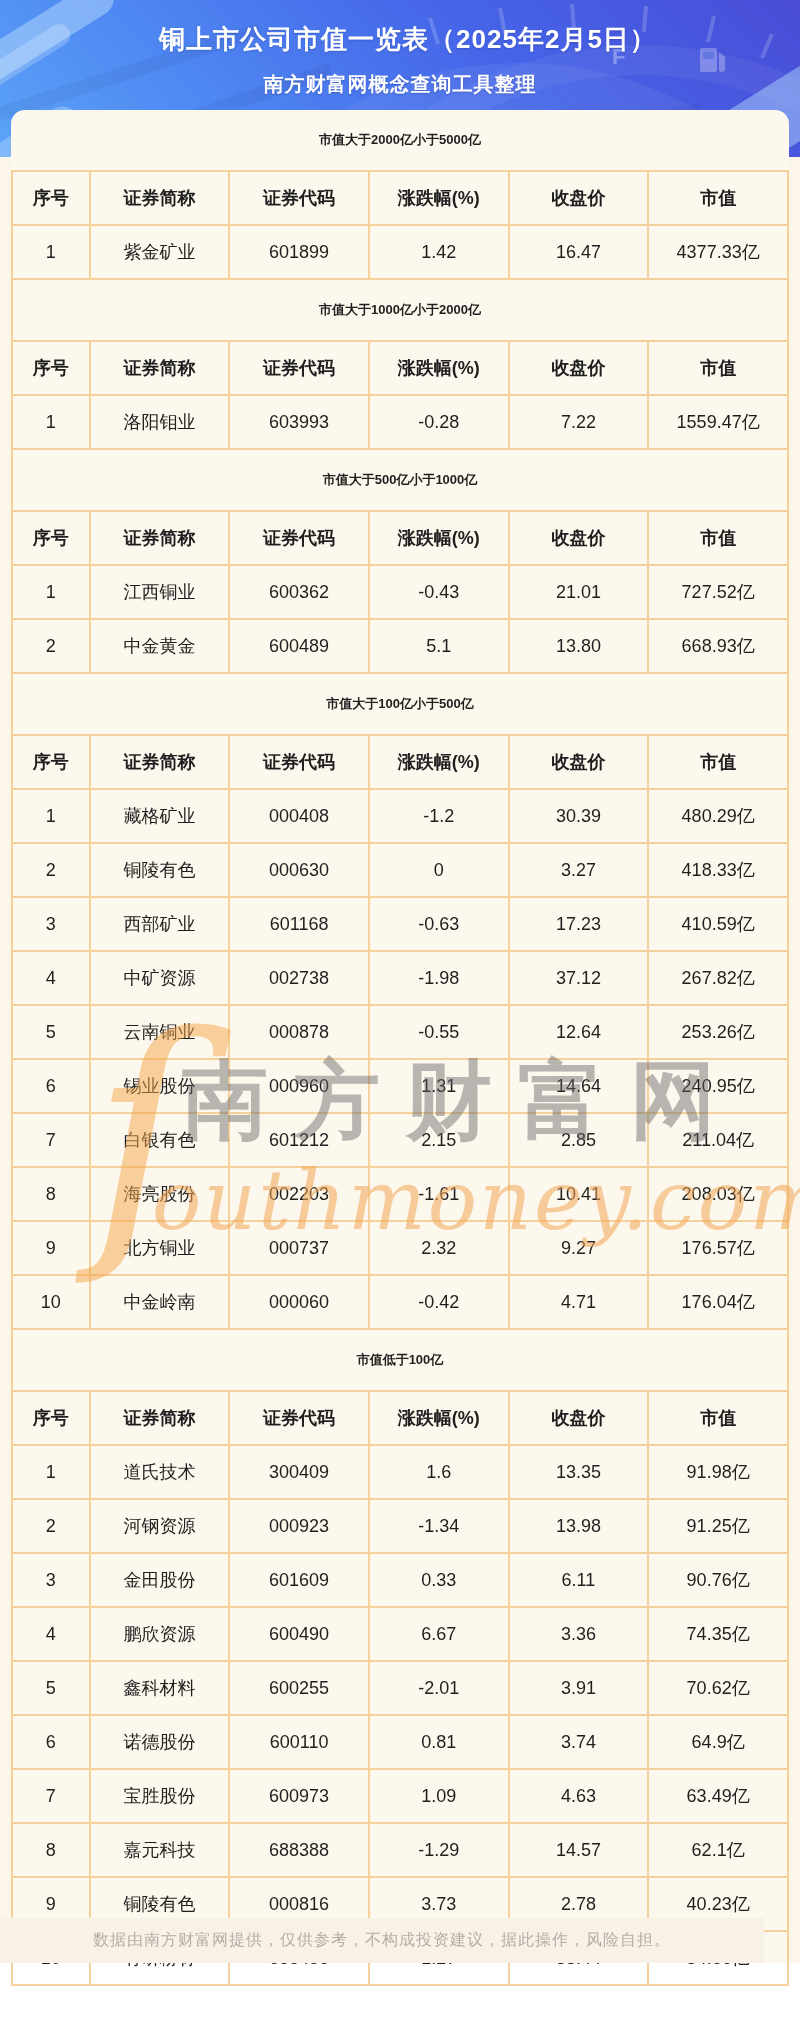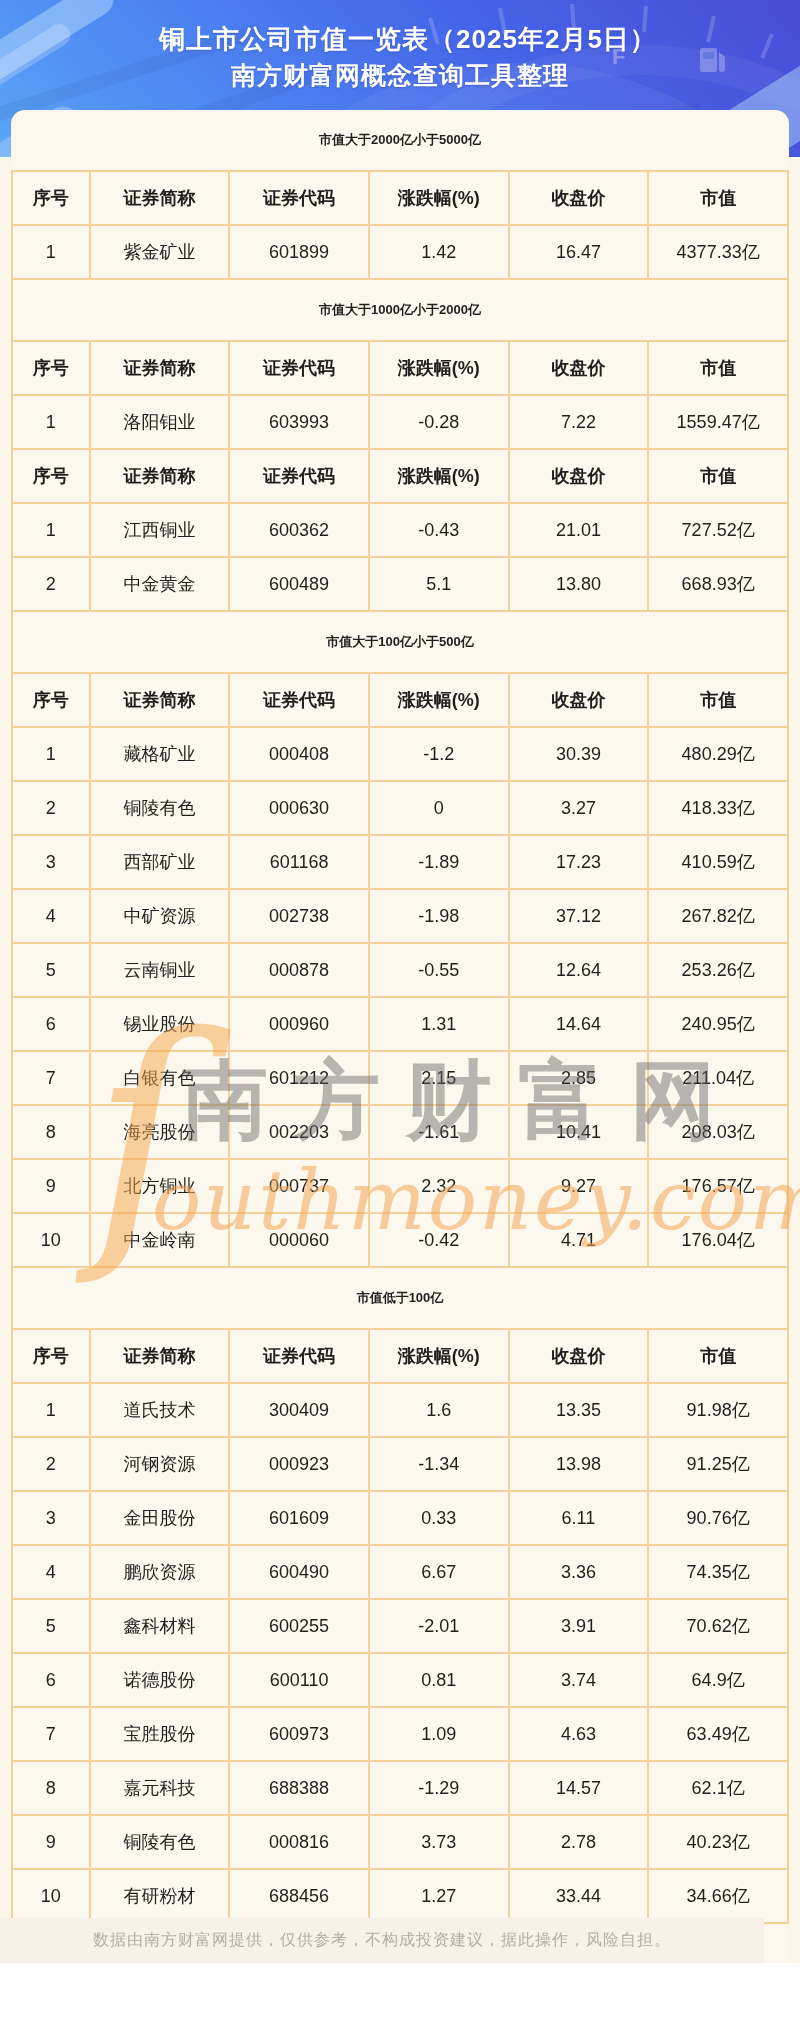--- a/index.html
+++ b/index.html
@@ -22,21 +22,21 @@
   .ribbon{position:absolute;background:rgba(255,255,255,.28);transform:rotate(-32deg);border-radius:18px;}
   .ribbon.r1{left:-46px;top:18px;width:170px;height:34px;background:rgba(173,211,252,.55);}
   .ribbon.r2{left:-70px;top:58px;width:150px;height:22px;background:rgba(255,255,255,.22);}
   .ribbon.r3{right:-52px;top:92px;width:170px;height:64px;background:rgba(173,211,252,.5);border-radius:26px;}
   .ribbon.r4{left:-30px;top:128px;width:120px;height:46px;background:rgba(173,211,252,.45);}
   .banner-title{
     position:absolute;left:0;width:100%;text-align:center;color:#ffffff;
     font-weight:700;letter-spacing:1px;text-shadow:0 1px 2px rgba(0,0,40,.18);
   }
   .t1{top:22px;font-size:26px;margin-left:8px;}
-  .t2{top:59px;font-size:25px;}
+  .t2{top:71px;font-size:20px;}
   
   .cream-bg{position:absolute;top:157px;left:0;width:800px;height:1806px;background:var(--panel-cream,#fbf5ea);}
   .panel{
     position:absolute;top:110px;left:11px;width:778px;height:1853px;
     background:var(--panel-cream2,#fdf8ee);border-radius:14px 14px 0 0;
   }
   table.cap-table{width:778px;border-collapse:collapse;table-layout:fixed;}
   .cap-table td,.cap-table th{
     border:2px solid var(--accent-border,#f5d09a);
     text-align:center;vertical-align:middle;
@@ -153,20 +153,23 @@
             <th>市值</th>
           </tr>
           <tr>
             <td>1</td>
             <td>洛阳钼业</td>
             <td>603993</td>
             <td>-0.28</td>
             <td>7.22</td>
             <td>1559.47亿</td>
           </tr>
+          <tr class="section-row">
+            <td colspan="6">市值大于500亿小于1000亿</td>
+          </tr>
           <tr>
             <th>序号</th>
             <th>证券简称</th>
             <th>证券代码</th>
             <th>涨跌幅(%)</th>
             <th>收盘价</th>
             <th>市值</th>
           </tr>
           <tr>
             <td>1</td>
@@ -208,21 +211,21 @@
             <td>铜陵有色</td>
             <td>000630</td>
             <td>0</td>
             <td>3.27</td>
             <td>418.33亿</td>
           </tr>
           <tr>
             <td>3</td>
             <td>西部矿业</td>
             <td>601168</td>
-            <td>-1.89</td>
+            <td>-0.63</td>
             <td>17.23</td>
             <td>410.59亿</td>
           </tr>
           <tr>
             <td>4</td>
             <td>中矿资源</td>
             <td>002738</td>
             <td>-1.98</td>
             <td>37.12</td>
             <td>267.82亿</td>

